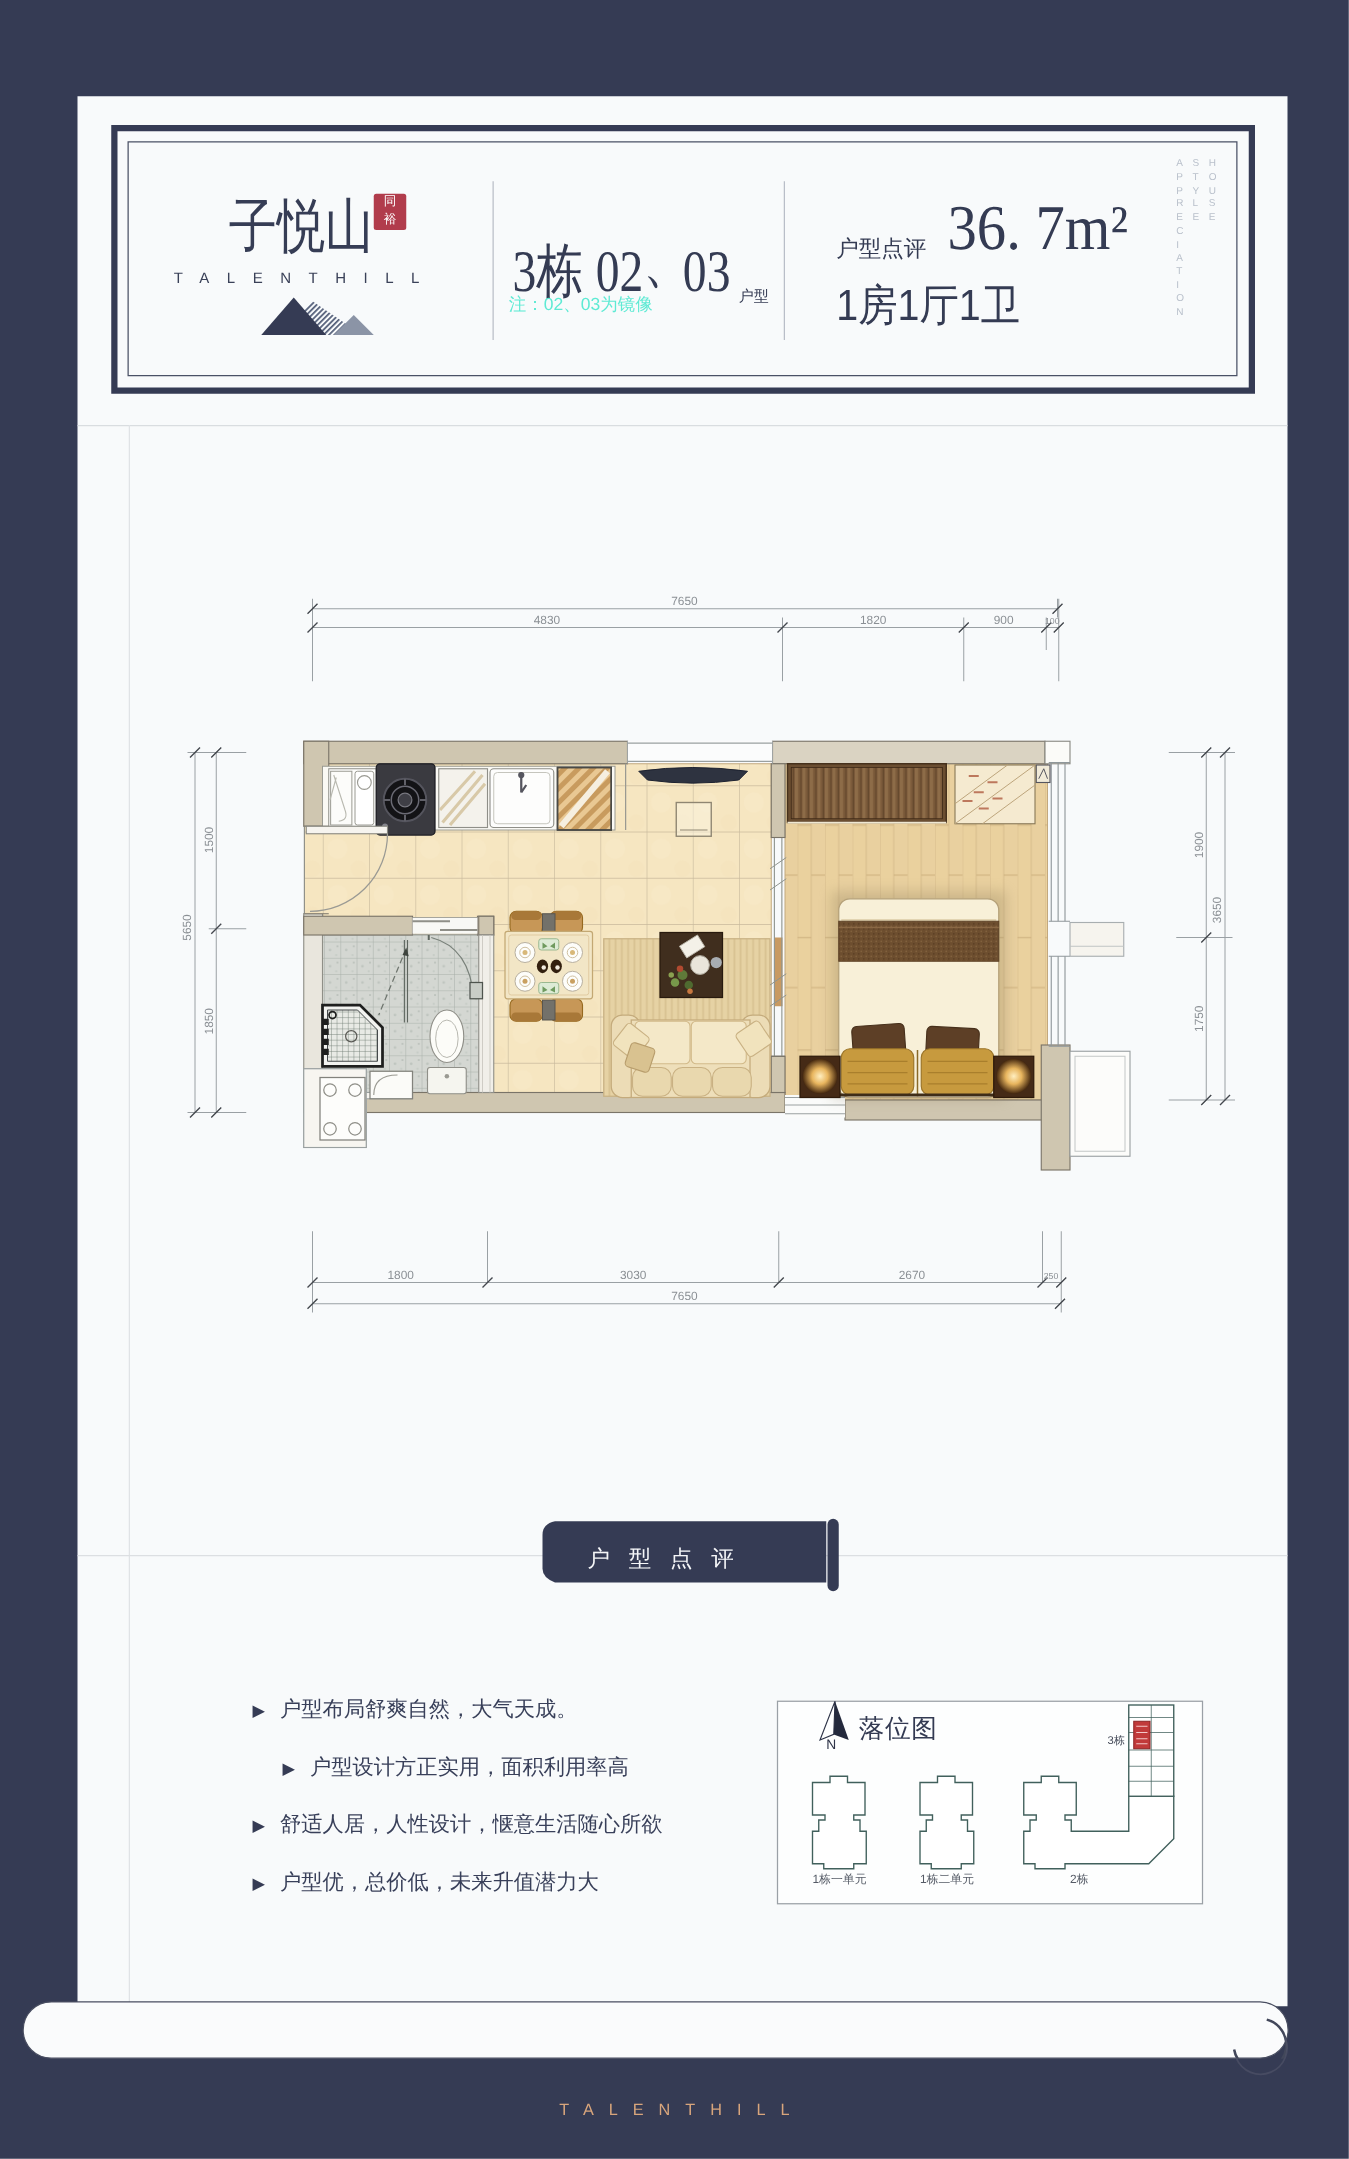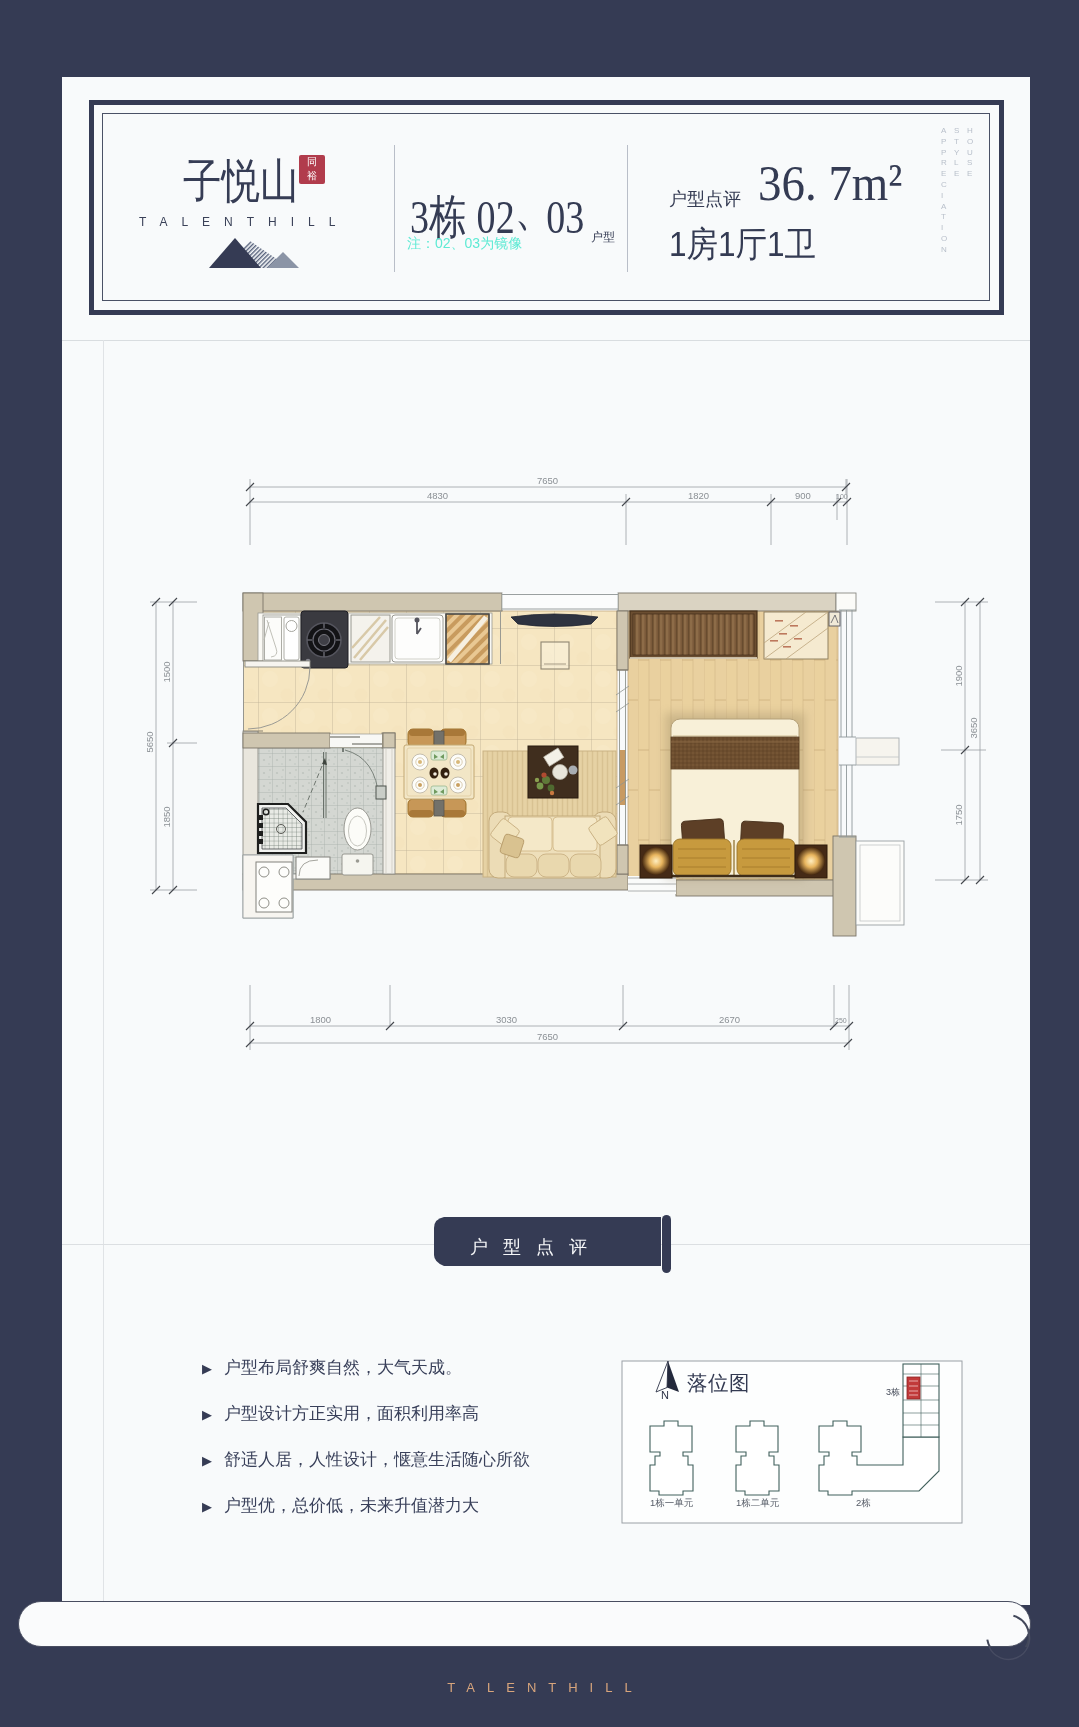--- a/index.html
+++ b/index.html
@@ -420,21 +420,21 @@
 
 <div class="abs" style="left:62px;top:1244px;width:968px;height:1px;background:#dcdfe2;"></div>
 <svg class="abs" style="left:430px;top:1210px;" width="250" height="70" viewBox="0 0 250 70">
   <path d="M14,7 H231 V56 H14 Q4,52 4,45 L4,18 Q4,9 14,7 Z" fill="#353b54"></path>
   <rect x="232" y="5" width="9" height="58" rx="4.5" fill="#353b54"></rect>
 </svg>
 <div class="abs" style="left:470px;top:1221px;white-space:nowrap;color:#f5f6f8;font-size:18px;letter-spacing:15px;margin-top:14px;">户型点评</div>
 
 <div class="abs" style="left:202px;top:1357px;color:#39405a;font-size:17px;line-height:21px;">
   <div style="margin-bottom:24px;line-height:21px;font-family:Liberation Serif, serif;"><span style="color:#353b54;font-size:13px;margin-right:12px;">▶</span>户型布局舒爽自然，大气天成。</div>
-  <div style="margin-bottom:24px;line-height:21px;"><span style="color:#353b54;font-size:13px;margin-right:12px;">▶</span>户型设计方正实用，面积利用率高</div>
+  <div style="margin-bottom:24px;line-height:21px;margin-left:24px;"><span style="color:#353b54;font-size:13px;margin-right:12px;">▶</span>户型设计方正实用，面积利用率高</div>
   <div style="margin-bottom:24px;line-height:21px;text-align:center;"><span style="color:#353b54;font-size:13px;margin-right:12px;">▶</span>舒适人居，人性设计，惬意生活随心所欲</div>
   <div><span style="color:#353b54;font-size:13px;margin-right:12px;">▶</span>户型优，总价低，未来升值潜力大</div>
 </div>
 
 <svg class="abs" style="left:610px;top:1350px;" width="420" height="250" viewBox="610 1350 420 250">
 
 <rect x="622" y="1361" width="340" height="162" fill="#fdfefe" stroke="#9aa0a6" stroke-width="1"></rect>
 
 <polygon points="668,1361 656,1392 667,1387.5" fill="#fdfefe" stroke="#2e3448" stroke-width="0.9"></polygon>
 <polygon points="668,1361 679,1392 667,1387.5" fill="#23293c"></polygon>

